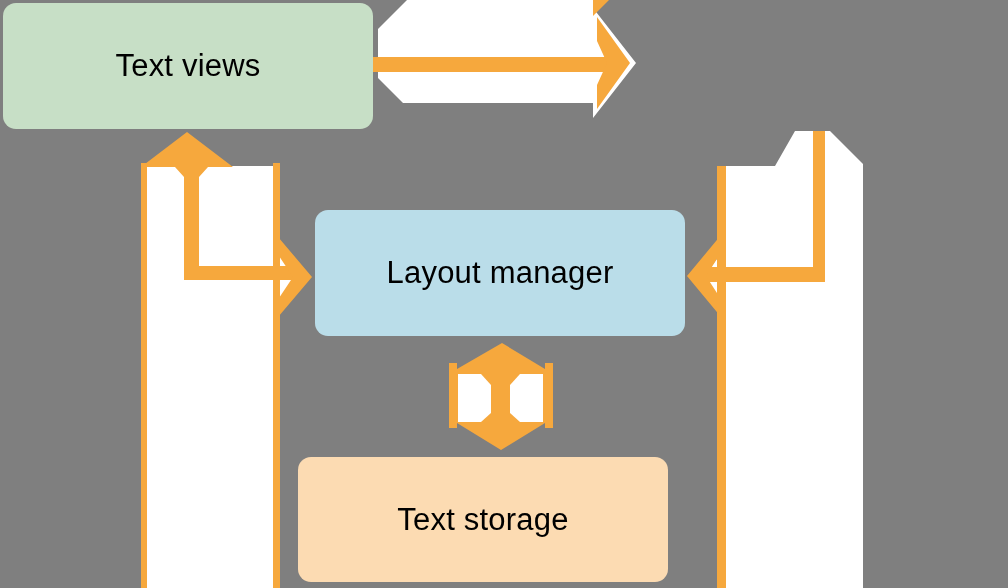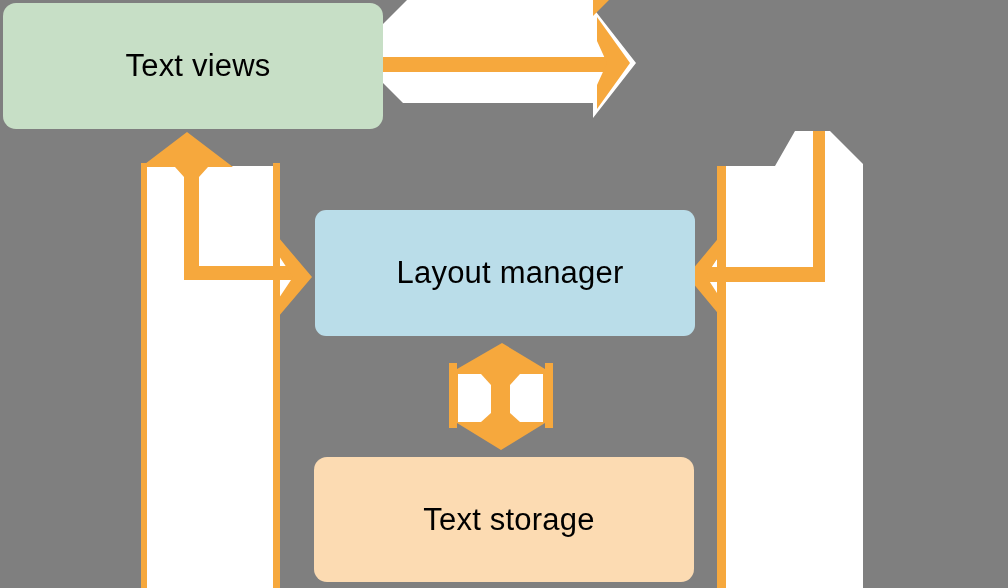--- a/index.html
+++ b/index.html
@@ -13,29 +13,28 @@
   #arrows{position:absolute;left:0;top:0;width:1008px;height:588px;}
   .w{fill:var(--arrow_white,#ffffff);}
   .o{fill:var(--arrow_orange,#f6a83d);}
   .node{
     position:absolute;
     display:flex;align-items:center;justify-content:center;
     border-radius:13px;
     font-size:31px;
     color:var(--text,#000000);
     letter-spacing:0.2px;
-    padding-left:10px;
   }
   .node-green{background:var(--node_green,#c7dfc6);}
-  .node-blue{background:var(--node_blue,#badde9);border-radius:11px;}
+  .node-blue{background:var(--node_blue,#badde9);}
   .node-peach{background:var(--node_peach,#fcdbb2);}
   #node-text-views{left:3px;top:3px;width:370px;height:126px;}
   #node-text-containers{left:637px;top:3px;width:368px;height:127px;}
   #node-layout-manager{left:315px;top:210px;width:370px;height:126px;}
-  #node-text-storage{left:314px;top:457px;width:370px;height:125px;}
+  #node-text-storage{left:298px;top:457px;width:370px;height:125px;}
 </style>
 </head>
 <body>
 
 <div id="canvas">
 
   <svg id="arrows" viewBox="0 0 1008 588" xmlns="http://www.w3.org/2000/svg">
 
     <path class="w" d="M407,0 L593,0 L593,8 L636,63 L593,118 L593,103 L403,103 L378,78 L378,29 Z"></path>
 

